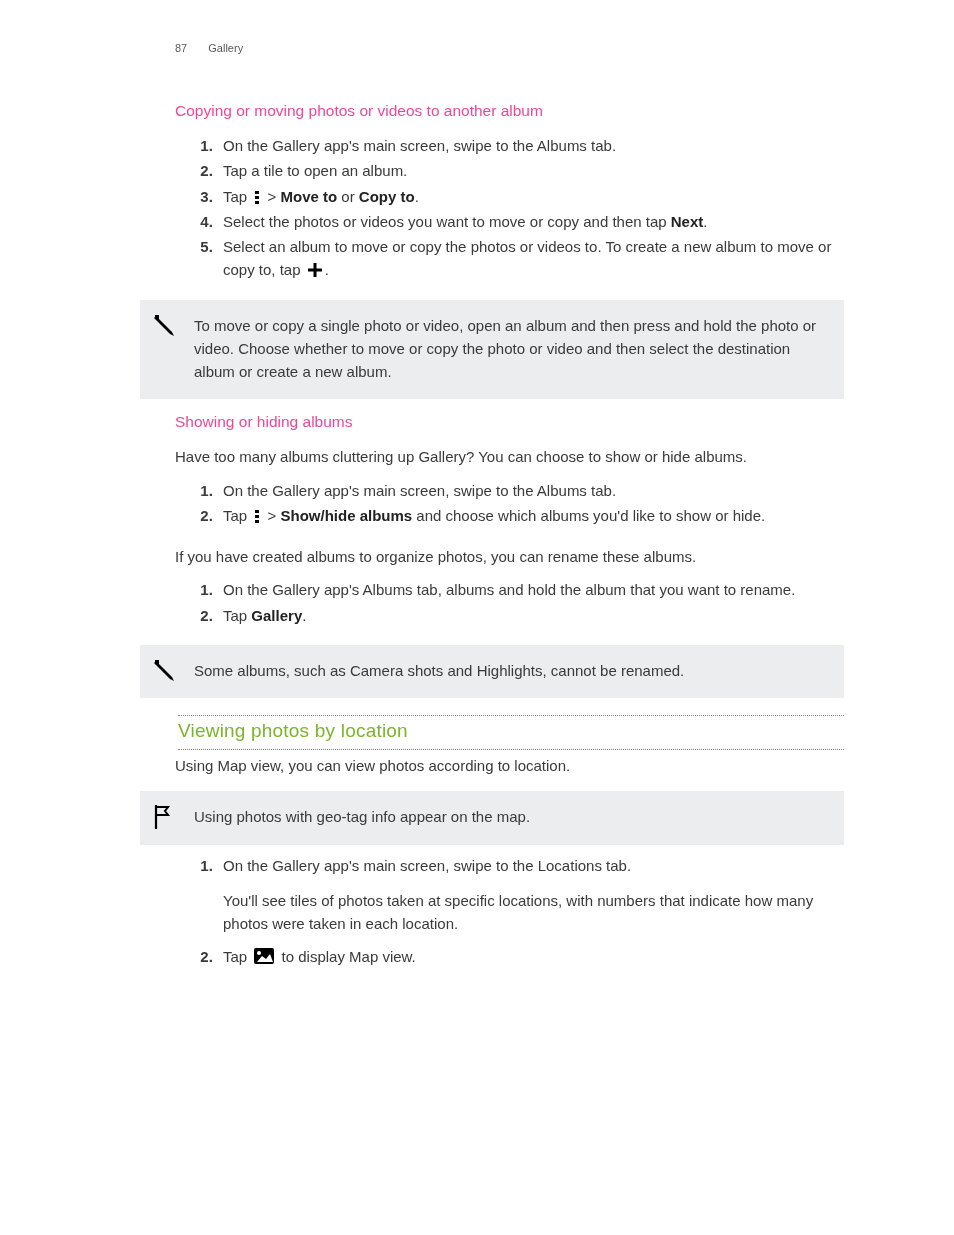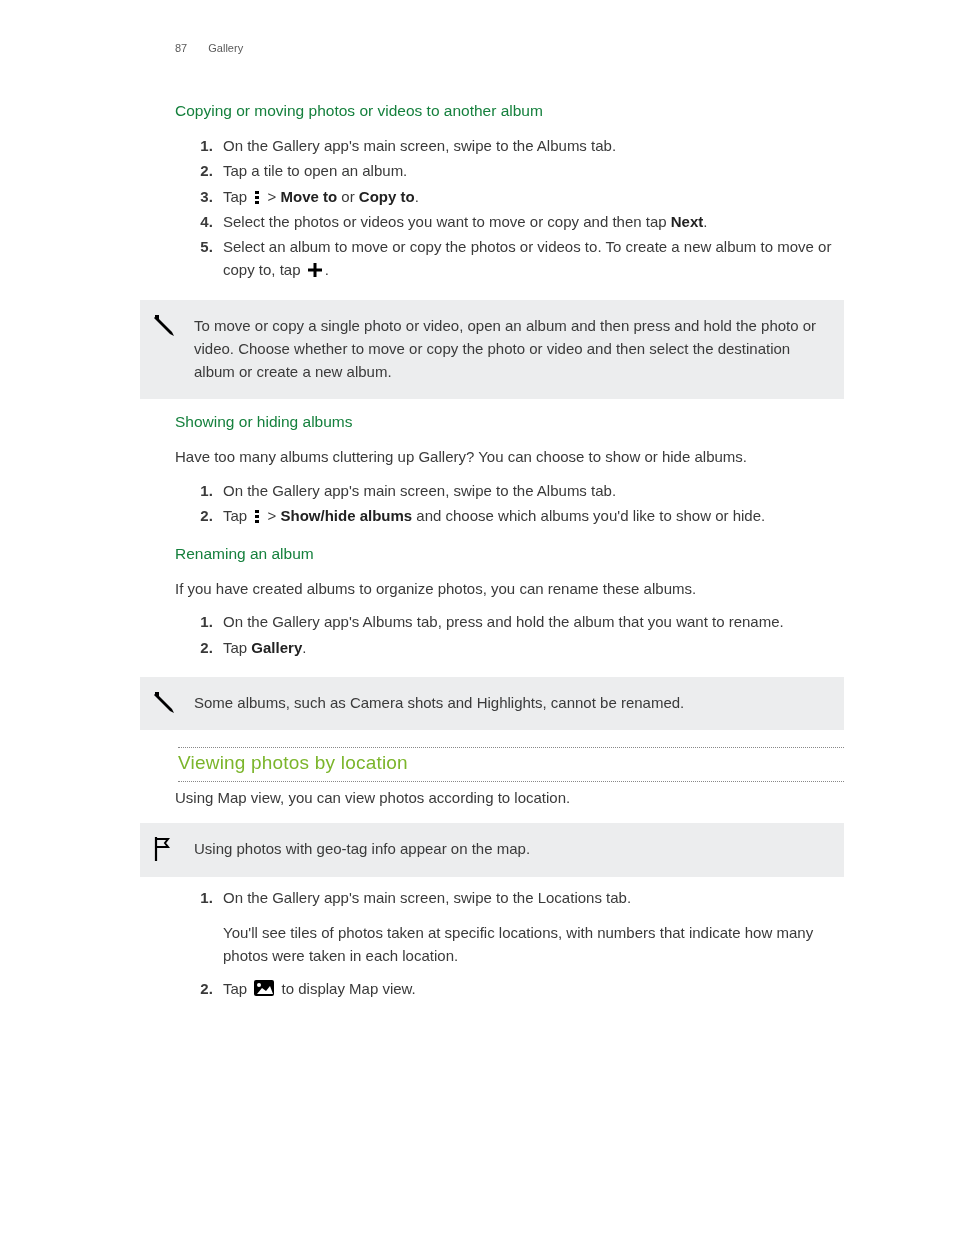--- a/index.html
+++ b/index.html
@@ -19,21 +19,21 @@
   .hdr {
     font-size: 11px;
     color: #5a5a5a;
     margin-bottom: 48px;
     margin-left: 35px;
   }
   .hdr .pageno { margin-right: 18px; }
   .content { margin-left: 35px; }
   .sub {
     font-weight: 400;
-    color: #15803d;
+    color: #ec4899;
     margin: 14px 0 14px 0;
     font-size: 15.5px;
   }
   ol {
     margin: 6px 0 18px 0;
     padding-left: 42px;
   }
   ol li {
     margin: 2px 0;
     padding-left: 6px;
@@ -135,24 +135,23 @@
       <li>On the Gallery app's main screen, swipe to the Albums tab.</li>
       <li>
         <span>Tap </span><span class="inline-icon"><svg width="6" height="14" viewBox="0 0 6 14">
               <rect x="1" y="1" width="4" height="3" fill="#000"></rect>
               <rect x="1" y="6" width="4" height="3" fill="#000"></rect>
               <rect x="1" y="11" width="4" height="3" fill="#000"></rect>
             </svg></span><span> &gt; </span><b>Show/hide albums</b><span> and choose which albums you'd like to show or hide.</span>
       </li>
     </ol>
 
-    <div class="sub">Renaming an album</div>
     <p class="body line-intro">If you have created albums to organize photos, you can rename these albums.</p>
     <ol>
-      <li>On the Gallery app's Albums tab, press and hold the album that you want to rename.</li>
+      <li>On the Gallery app's Albums tab, albums and hold the album that you want to rename.</li>
       <li>
         <span>Tap </span><b>Gallery</b><span>.</span>
       </li>
     </ol>
 
     <div class="notebox">
       <span class="icn">
         <svg width="26" height="26" viewBox="0 0 26 26">
             <path d="M4 4 L20 20 L18 22 L2 6 Z M20 20 L22 24 L18 22 Z" fill="#000"></path>
             <path d="M3 3 L7 3 L7 7 L3 7 Z" fill="#000"></path>

